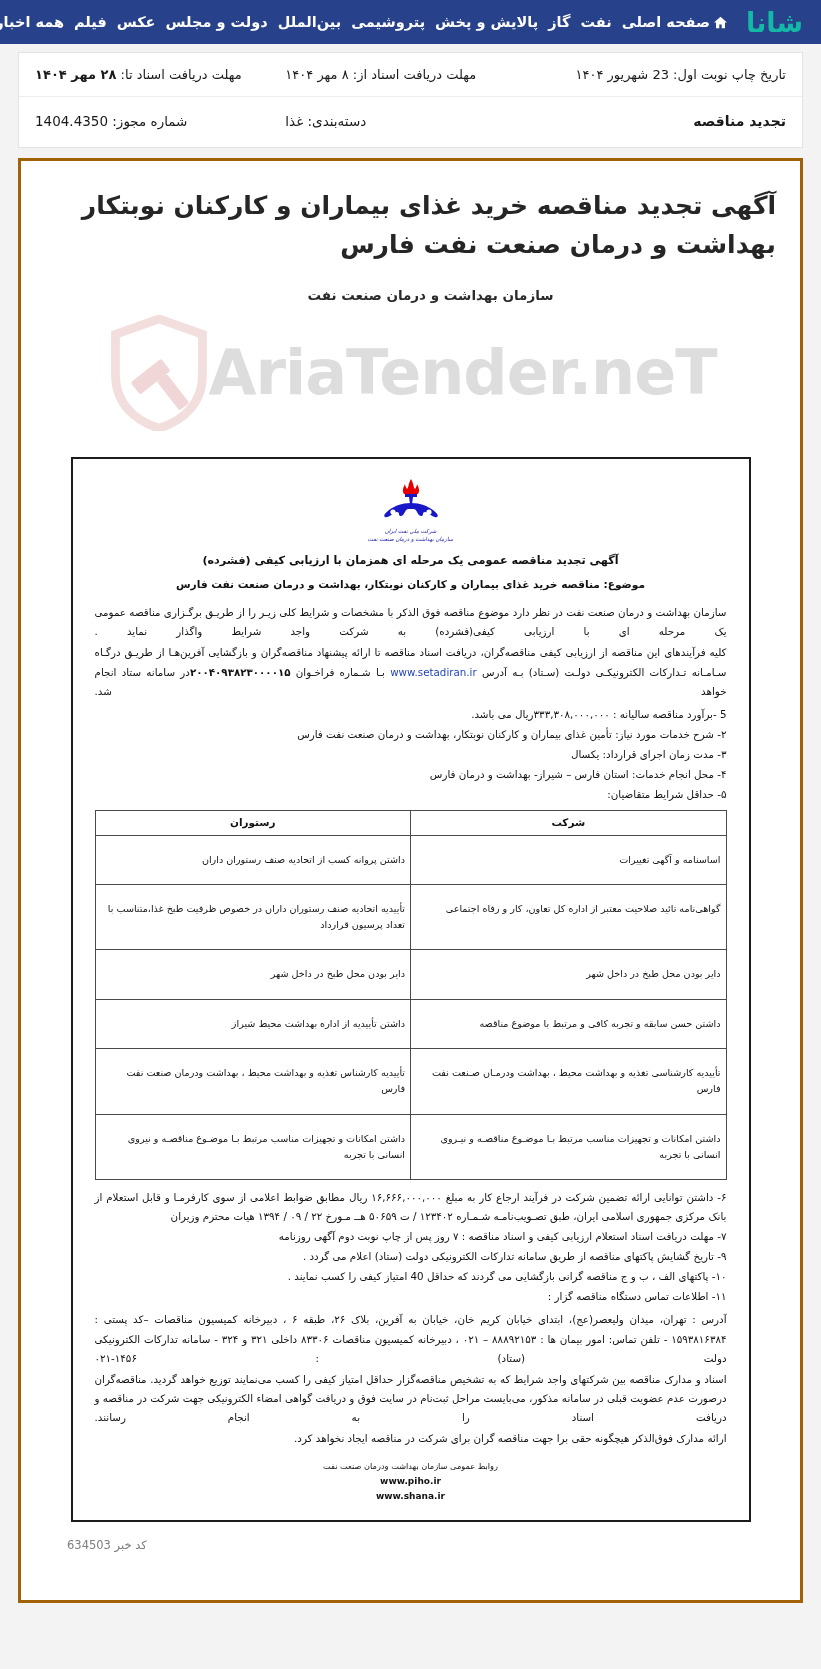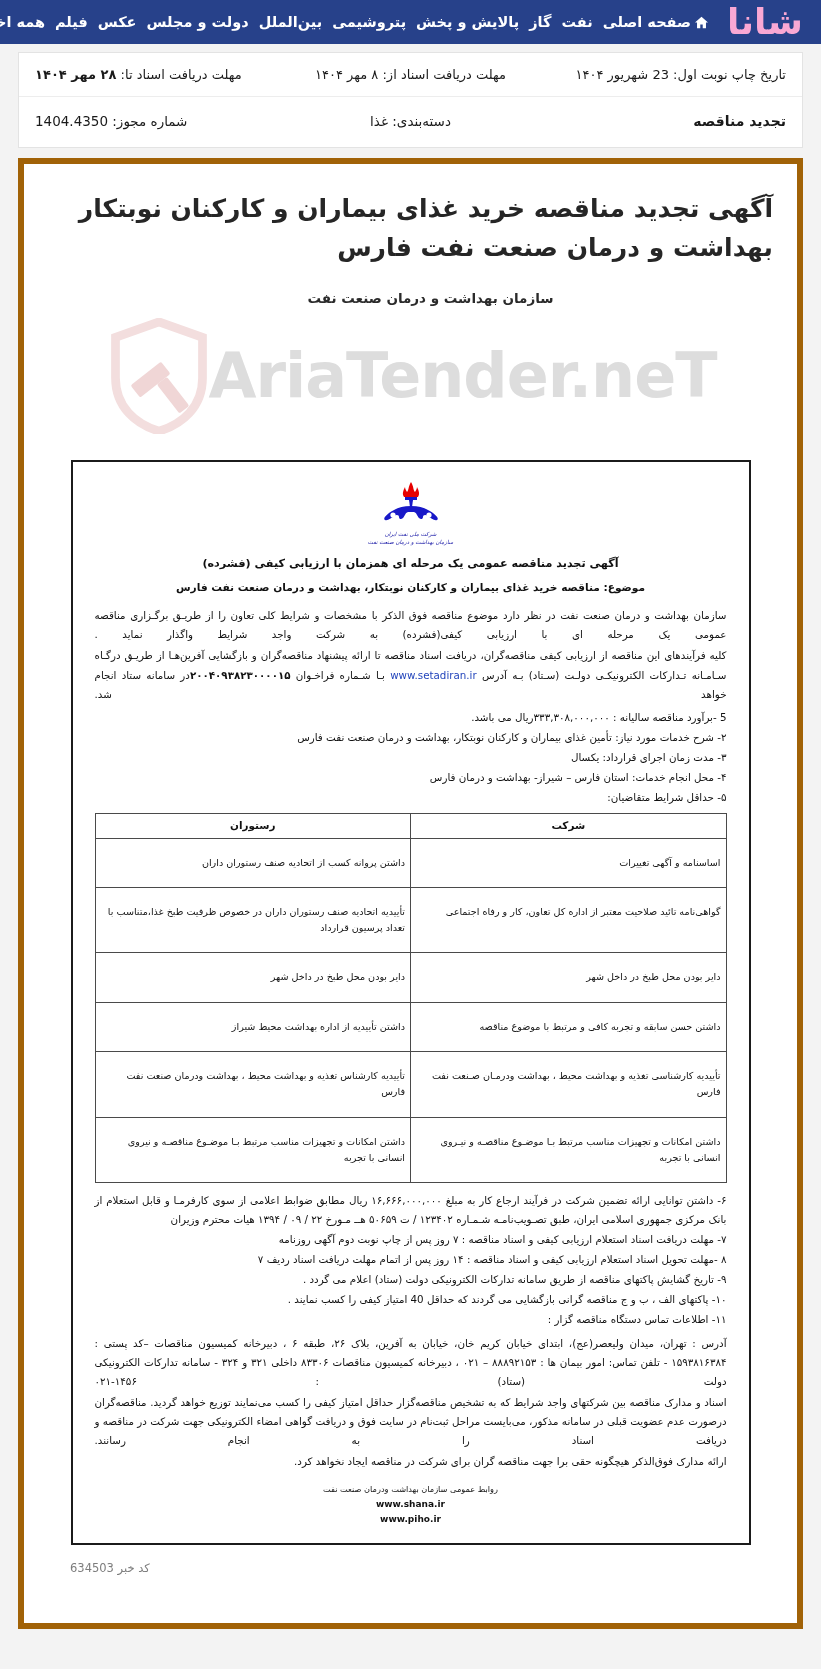--- a/index.html
+++ b/index.html
@@ -17,22 +17,22 @@
   .topnav {
     background: #27418a;
     height: 44px;
     display: flex;
     align-items: center;
     justify-content: flex-start;
     padding: 0 10px 0 6px;
     gap: 0px;
   }
   .brand-logo {
-    color: #f9a8d4;
-    font-size: 36px;
+    color: #14b8a6;
+    font-size: 27px;
     font-weight: bold;
     letter-spacing: -1px;
     line-height: 1;
     padding: 0 8px 0 14px;
     white-space: nowrap;
     font-family: "DejaVu Sans", sans-serif;
   }
   .nav-item {
     color: #ffffff;
     font-size: 14.5px;
@@ -55,34 +55,34 @@
     padding: 0;
   }
 
   .meta-row {
     display: flex;
     align-items: center;
     font-size: 13px;
     padding: 14px 16px;
     border-bottom: 1px solid #ededed;
   }
-  .meta-row .cell { flex: 1; text-align: center; white-space: nowrap; }
+  .meta-row .cell { flex: 1; text-align: left; white-space: nowrap; }
   .meta-row .cell:first-child { text-align: right; }
   .meta-row .cell:last-child  { text-align: left; }
   .meta-row.row2 { border-bottom: none; padding-top: 16px; padding-bottom: 18px;}
   .meta-strong { font-weight: bold; }
   .meta-row.row2 .cell:first-child { font-weight: bold; font-size: 14px; }
   .meta-row.row2 .cell:nth-child(2) { font-size: 13.5px; }
   .meta-row.row2 .cell:last-child { font-size: 13.5px; }
 
   
   .content-card {
     background: #fff;
     margin: 10px 18px 0 18px;
-    border: 6px solid #a16207;
+    border: 3px solid #a16207;
     padding: 26px 24px 30px 24px;
     position: relative;
     overflow: hidden;
   }
   h1.title {
     font-size: 25px;
     font-weight: bold;
     line-height: 1.55;
     text-align: right;
     margin: 0 0 22px 0;
@@ -274,21 +274,21 @@
       </svg>
     </div>
     <div class="doc-logo-cap">
       <div>شرکت ملی نفت ایران</div>
       <div>سازمان بهداشت و درمان صنعت نفت</div>
     </div>
 
     <h2>آگهی تجدید مناقصه عمومی یک مرحله ای همزمان با ارزیابی کیفی (فشرده)</h2>
     <h3>موضوع: مناقصه خرید غذای بیماران و کارکنان نوبتکار، بهداشت و درمان صنعت نفت فارس</h3>
 
-    <p class="justified">سازمان بهداشت و درمان صنعت نفت در نظر دارد موضوع مناقصه فوق الذکر با مشخصات و شرایط کلی تعاون را از طریـق برگـزاری مناقصه عمومی یک مرحله ای با ارزیابی کیفی(فشرده) به شرکت واجد شرایط واگذار نماید .</p>
+    <p class="justified">سازمان بهداشت و درمان صنعت نفت در نظر دارد موضوع مناقصه فوق الذکر با مشخصات و شرایط کلی زیـر را از طریـق برگـزاری مناقصه عمومی یک مرحله ای با ارزیابی کیفی(فشرده) به شرکت واجد شرایط واگذار نماید .</p>
 
     <p class="justified">
       <span>کلیه فرآیندهای این مناقصه از ارزیابی کیفی مناقصه‌گران، دریافت اسناد مناقصه تا ارائه پیشنهاد مناقصه‌گران و بازگشایی آفرین‌هـا از طریـق درگـاه سـامـانه تـدارکات الکترونیکـی دولـت (سـتاد) بـه آدرس</span>
       <span class="link">www.setadiran.ir</span>
       <span>بـا شـماره فراخـوان</span>
       <b>۲۰۰۴۰۹۳۸۲۳۰۰۰۰۱۵</b><span>در سامانه ستاد انجام خواهد شد.</span>
     </p>
 
     <ul>
       <li>5 -برآورد مناقصه سالیانه : ۳۳۳,۳۰۸,۰۰۰,۰۰۰ریال می باشد.</li>
@@ -329,32 +329,31 @@
         <tr>
           <td>داشتن امکانات و تجهیزات مناسب مرتبط بـا موضـوع مناقصـه و نیـروی انسانی با تجربه</td>
           <td>داشتن امکانات و تجهیزات مناسب مرتبط بـا موضـوع مناقصـه و نیروی انسانی با تجربه</td>
         </tr>
       </tbody>
     </table>
 
     <ul>
       <li class="justified">۶- داشتن توانایی ارائه تضمین شرکت در فرآیند ارجاع کار به مبلغ ۱۶,۶۶۶,۰۰۰,۰۰۰ ریال مطابق ضوابط اعلامی از سوی کارفرمـا و قابل استعلام از بانک مرکزی جمهوری اسلامی ایران، طبق تصـویب‌نامـه شـمـاره ۱۲۳۴۰۲ / ت ۵۰۶۵۹ هــ مـورخ ۲۲ / ۰۹ / ۱۳۹۴ هیات محترم وزیران</li>
       <li>۷- مهلت دریافت اسناد استعلام ارزیابی کیفی و اسناد مناقصه : ۷ روز پس از چاپ نوبت دوم آگهی روزنامه</li>
-      <li>۸ -مهلت تحویل اسناد استعلام ارزیابی کیفی و اسناد مناقصه : ۱۴ روز پس از اتمام مهلت دریافت اسناد ردیف ۷</li>
       <li>۹- تاریخ گشایش پاکتهای مناقصه از طریق سامانه تدارکات الکترونیکی دولت (ستاد) اعلام می گردد .</li>
       <li>۱۰- پاکتهای الف ، ب و ج مناقصه گرانی بازگشایی می گردند که حداقل 40 امتیاز کیفی را کسب نمایند .</li>
       <li>۱۱- اطلاعات تماس دستگاه مناقصه گزار :</li>
     </ul>
 
     <p class="justified">آدرس : تهران، میدان ولیعصر(عج)، ابتدای خیابان کریم خان، خیابان به آفرین، بلاک ۲۶، طبقه ۶ ، دبیرخانه کمیسیون مناقصات –کد پستی : ۱۵۹۳۸۱۶۳۸۴ - تلفن تماس: امور بیمان ها : ۸۸۸۹۲۱۵۳ – ۰۲۱ ، دبیرخانه کمیسیون مناقصات ۸۳۳۰۶ داخلی ۳۲۱ و ۳۲۴ - سامانه تدارکات الکترونیکی دولت (ستاد) : ۱۴۵۶-۰۲۱</p>
 
     <p class="justified">اسناد و مدارک مناقصه بین شرکتهای واجد شرایط که به تشخیص مناقصه‌گزار حداقل امتیاز کیفی را کسب می‌نمایند توزیع خواهد گردید. مناقصه‌گران درصورت عدم عضویت قبلی در سامانه مذکور، می‌بایست مراحل ثبت‌نام در سایت فوق و دریافت گواهی امضاء الکترونیکی جهت شرکت در مناقصه و دریافت اسناد را به انجام رسانند.</p>
     <p>ارائه مدارک فوق‌الذکر هیچگونه حقی برا جهت مناقصه گران برای شرکت در مناقصه ایجاد نخواهد کرد.</p>
 
     <div class="footer-block">
       <div>روابط عمومی سازمان بهداشت ودرمان صنعت نفت</div>
+      <div class="site">www.piho.ir</div>
       <div class="site">www.shana.ir</div>
-      <div class="site">www.piho.ir</div>
     </div>
   </div>
 
   <div class="newscode">کد خبر 634503</div>
 </div>
 
 </body></html>

